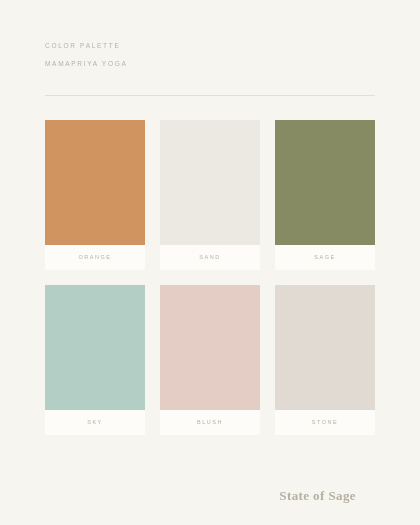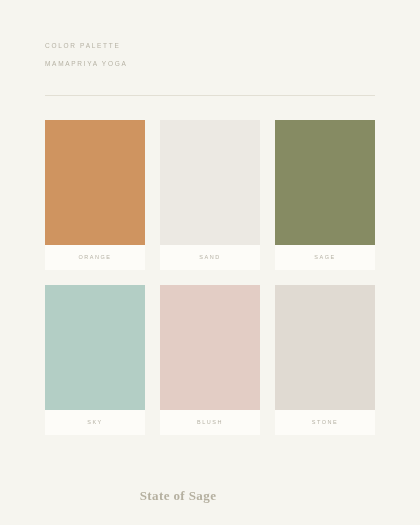--- a/index.html
+++ b/index.html
@@ -72,21 +72,21 @@
     letter-spacing: 1.5px;
     color: #b7b3a6;
     text-transform: uppercase;
     font-family: "Liberation Sans", sans-serif;
   }
   .footer {
     position: absolute;
     left: 0;
     top: 488px;
     width: 356px;
-    text-align: center;
+    text-align: right;
   }
   .footer-title {
     font-family: "Liberation Serif", serif;
     font-size: 13px;
     color: #b5b0a0;
     letter-spacing: 0.4px;
     font-weight: 700;
   }
 </style>
 </head>

